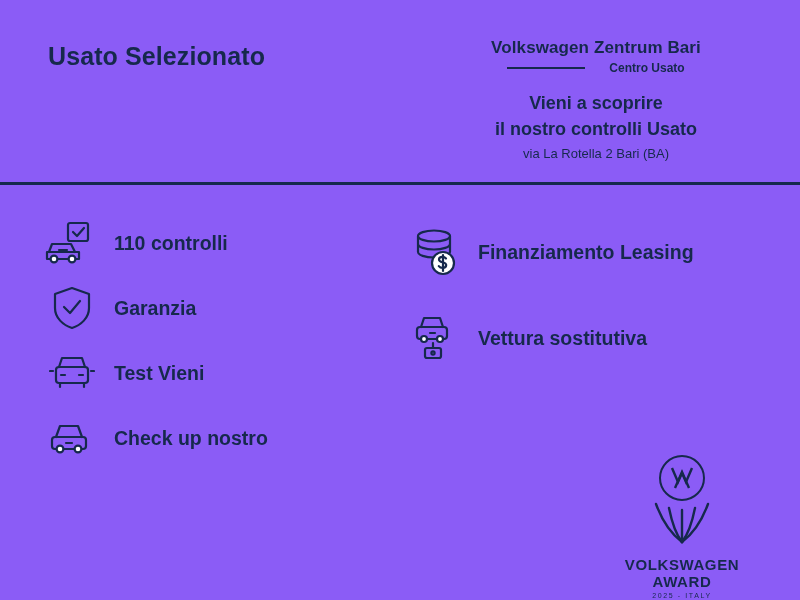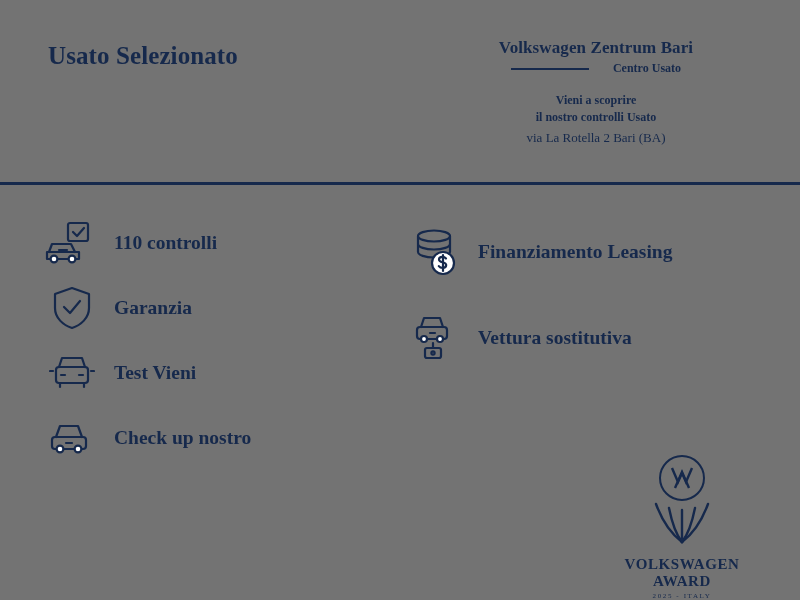--- a/index.html
+++ b/index.html
@@ -12,22 +12,21 @@
     height: 600px;
     font-family: "Liberation Sans", sans-serif;
     color: #15294b;
     overflow: hidden;
     position: relative;
   }
   .page {
     width: 800px;
     height: 600px;
     position: relative;
-    background: #737373;
-    font-family: Liberation Serif, serif;
+    background: #8b5cf6;
   }
 
   
   .header {
     position: relative;
     height: 185px;
     box-sizing: border-box;
     border-bottom: 3px solid #16294c;
     padding: 0;
   }
@@ -70,21 +69,21 @@
     font-size: 12px;
     font-weight: bold;
     color: #16294c;
     white-space: nowrap;
   }
   .promo {
     margin-top: 16px;
     text-align: center;
   }
   .promo-l1, .promo-l2 {
-    font-size: 12px;
+    font-size: 18px;
     font-weight: bold;
     color: #16294c;
     line-height: 1.42;
     white-space: nowrap;
   }
   .promo-addr {
     font-size: 13px;
     color: #16294c;
     margin-top: 4px;
     white-space: nowrap;

